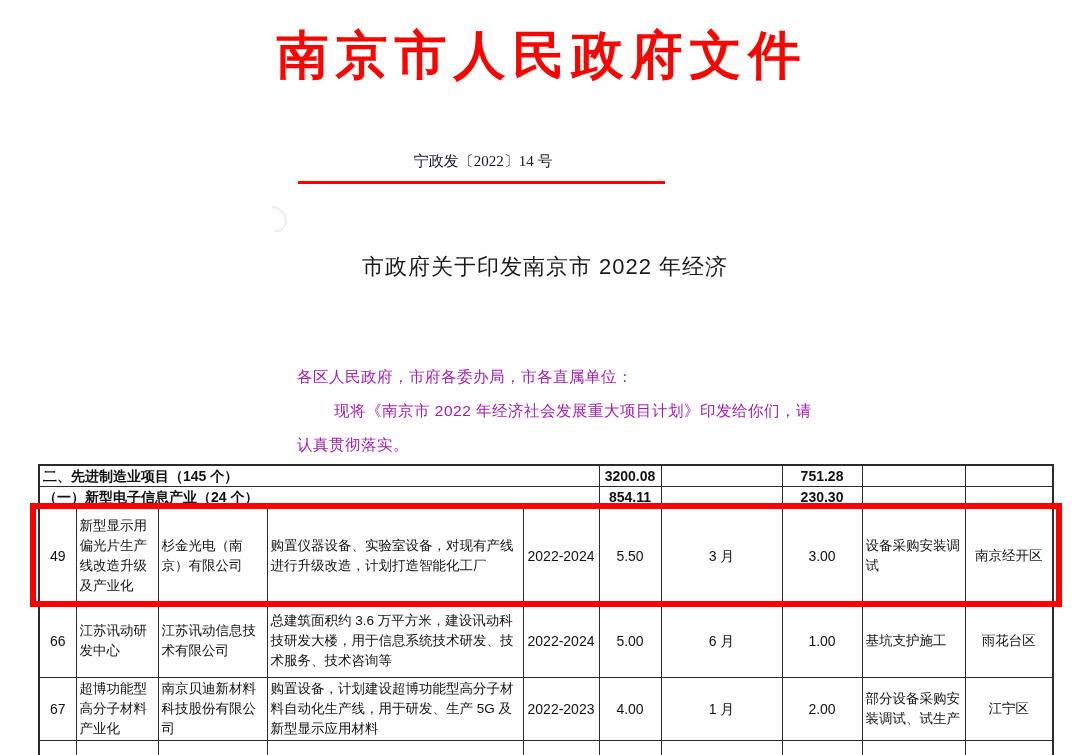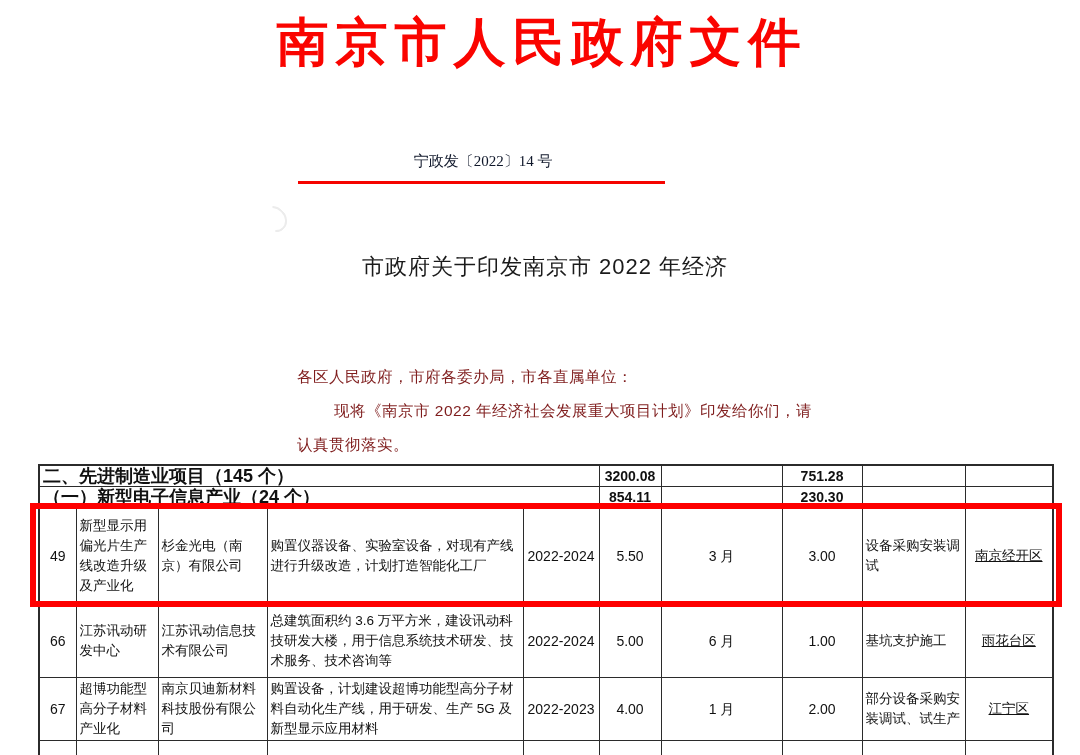--- a/index.html
+++ b/index.html
@@ -7,21 +7,21 @@
   .page {
     position:relative;
     width:1080px; height:755px;
     background:#ffffff;
     overflow:hidden;
     font-family:"Liberation Sans","DejaVu Sans",sans-serif;
     color:#1c1c1c;
   }
   
   .masthead {
-    position:absolute; top:8px; left:542px; transform:translateX(-50%);
+    position:absolute; top:21px; left:542px; transform:translateX(-50%);
     font-size:52px; font-weight:900; letter-spacing:7px;
     color:#fa0400; white-space:nowrap;
   }
   .doc-number {
     position:absolute; top:152px; left:483px; transform:translateX(-50%);
     font-size:15px; color:#0f172a; white-space:nowrap;
     font-family:"Liberation Serif","DejaVu Serif",serif;
   }
   .red-line {
     position:absolute; top:181px; left:298px;
@@ -37,21 +37,21 @@
   }
   
   .notice-title {
     position:absolute; left:545px; transform:translateX(-50%);
     font-size:22px; letter-spacing:1px; color:#1a1a1a; white-space:nowrap;text-align:right;
   }
   .title-l1 { top:252px; }
   .title-l2 { top:300px; }
   
   .body-line {
-    position:absolute; font-size:15.5px; color:#7f1d1d; white-space:nowrap;
+    position:absolute; font-size:15.5px; color:#a21caf; white-space:nowrap;
     letter-spacing:0.5px;
   }
   .salutation { left:297px; top:367px; }
   .body-l1   { left:334px; top:401px; }
   .body-l2   { left:297px; top:435px; }
   
   table.projects {
     position:absolute; left:38px; top:464px;
     width:1014px; table-layout:fixed;
     border-collapse:collapse;
@@ -60,29 +60,29 @@
   table.projects td {
     border:1px solid #2b2b2b;
     vertical-align:middle;
     padding:1px 3px;
     line-height:20px;
     overflow:hidden;
   }
   table.projects { border:2px solid #2b2b2b; }
   tr.section-row { height:21px; }
   tr.section-row td { line-height:18px; }
-  .section-label { font-weight:bold; font-size:18px; text-align:left; padding-left:6px; white-space:nowrap; }
+  .section-label { font-weight:bold; font-size:14px; text-align:left; padding-left:6px; white-space:nowrap; }
   .num { font-family:Liberation Sans, sans-serif; text-align:center; font-size:14px; }
   .num-b { font-weight:bold; }
   tr.row-65 { height:96px; }
   tr.row-66 { height:74px; }
   tr.row-67 { height:62px; }
   tr.row-partial { height:20px; }
   td.cell-left { text-align:left;margin-left:40px; }
-  td.cell-center { text-align:center;text-decoration:underline; }
+  td.cell-center { text-align:center; }
   
   .highlight-box {
     position:absolute; left:30px; top:503px;
     width:1032px; height:104px;
     border:6px solid #fe0000;
     pointer-events:none;
   }
 </style>
 </head>
 <body>

